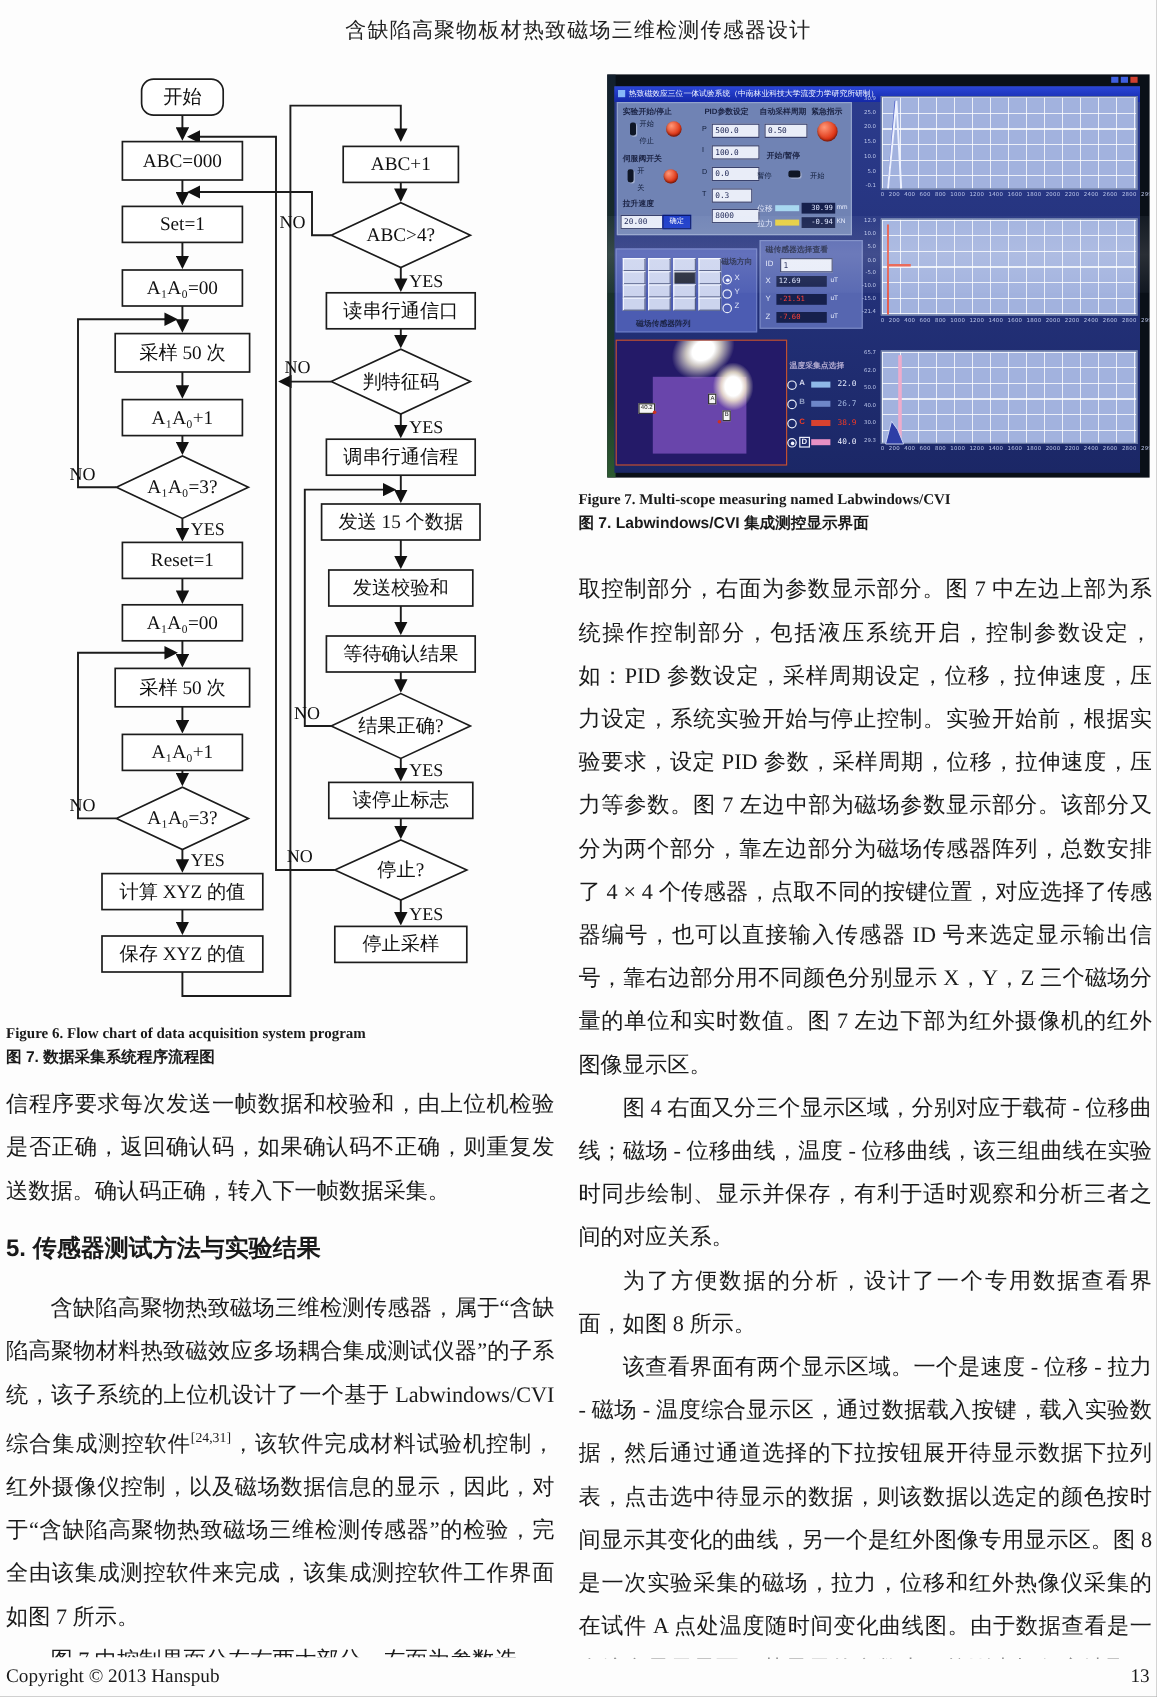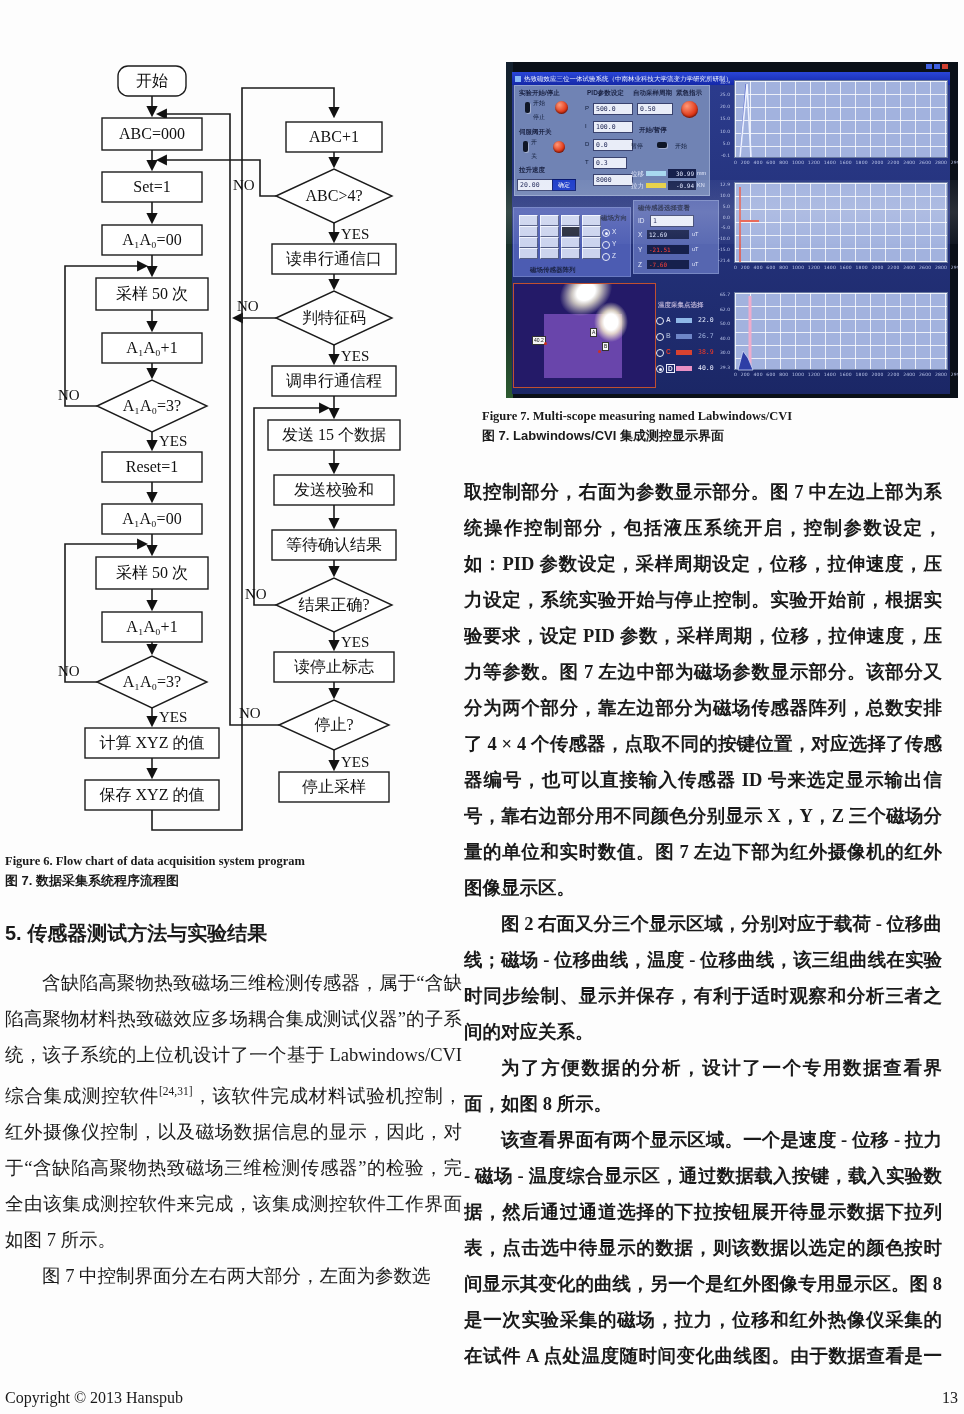--- a/index.html
+++ b/index.html
@@ -80,20 +80,21 @@
   .glare{position:absolute;left:0;top:118px;width:452px;height:64px;pointer-events:none;
       background:linear-gradient(rgba(210,225,255,.05),rgba(255,255,255,.13),rgba(200,215,255,.04));}
   .edgeL{position:absolute;left:0;top:0;width:7px;height:336px;pointer-events:none;
       background:linear-gradient(#13202e,#1d3a2a 80%,#2c5a30);}
 </style>
 </head>
 <body>
 
 <div class="page">
 
+  <div class="doc-title">含缺陷高聚物板材热致磁场三维检测传感器设计</div>
 
   <svg class="fig6-svg" width="460" height="788" viewBox="0 0 460 788">
     <defs>
       <marker id="arr" viewBox="0 0 10 10" refX="8" refY="5" markerWidth="7" markerHeight="7" orient="auto-start-reverse">
         <path d="M0,0 L10,5 L0,10 z" fill="#111"></path>
       </marker>
     </defs>
 
     <g>
       <path class="fc-line" d="M150,34 L150,53" marker-end="url(#arr)"></path>
@@ -257,20 +258,21 @@
       <text class="fc-lab" x="339" y="705">YES</text>
     </g>
   </svg>
 
   <div class="caption" style="left:5px;top:851px;width:457px;">
     <div class="cap-en">Figure 6. Flow chart of data acquisition system program</div>
     <div class="cap-zh">图 7.  数据采集系统程序流程图</div>
   </div>
 
   <div class="textcol" style="left:5px;top:903px;width:457px;height:478px;">
+    <p>信程序要求每次发送一帧数据和校验和，由上位机检验是否正确，返回确认码，如果确认码不正确，则重复发送数据。确认码正确，转入下一帧数据采集。</p>
     <p class="sec-head">5. 传感器测试方法与实验结果</p>
     <p class="indent"><span>含缺陷高聚物热致磁场三维检测传感器，属于“含缺陷高聚物材料热致磁效应多场耦合集成测试仪器”的子系统，该子系统的上位机设计了一个基于 Labwindows/CVI 综合集成测控软件</span><sup>[24,31]</sup><span>，该软件完成材料试验机控制，红外摄像仪控制，以及磁场数据信息的显示，因此，对于“含缺陷高聚物热致磁场三维检测传感器”的检验，完全由该集成测控软件来完成，该集成测控软件工作界面如图 7 所示。</span></p>
     <p class="indent">图 7 中控制界面分左右两大部分，左面为参数选</p>
   </div>
 
   <div class="fig7">
     <div class="edgeL"></div>
     <div class="f7-win"></div>
     <div class="f7-title"><span class="ticon"></span><span>热致磁效应三位一体试验系统（中南林业科技大学流变力学研究所研制）</span></div>
     <div class="winbtns">
@@ -461,23 +463,23 @@
     <div class="xt" style="left:228px;top:310px;">0 200 400 600 800 1000 1200 1400 1600 1800 2000 2200 2400 2600 2800 2999</div>
 
     <div class="glare"></div>
   </div>
 
   <div class="caption" style="left:482px;top:406px;width:478px;">
     <div class="cap-en">Figure 7. Multi-scope measuring named Labwindows/CVI</div>
     <div class="cap-zh">图 7. Labwindows/CVI 集成测控显示界面</div>
   </div>
 
-  <div class="textcol" style="left:464px;top:474px;width:478px;height:908px;font-weight:bold;">
+  <div class="textcol" style="left:482px;top:474px;width:478px;height:908px;">
     <p>取控制部分，右面为参数显示部分。图 7 中左边上部为系统操作控制部分，包括液压系统开启，控制参数设定，如：PID 参数设定，采样周期设定，位移，拉伸速度，压力设定，系统实验开始与停止控制。实验开始前，根据实验要求，设定 PID 参数，采样周期，位移，拉伸速度，压力等参数。图 7 左边中部为磁场参数显示部分。该部分又分为两个部分，靠左边部分为磁场传感器阵列，总数安排了 4 × 4 个传感器，点取不同的按键位置，对应选择了传感器编号，也可以直接输入传感器 ID 号来选定显示输出信号，靠右边部分用不同颜色分别显示 X，Y，Z 三个磁场分量的单位和实时数值。图 7 左边下部为红外摄像机的红外图像显示区。</p>
-    <p class="indent">图 2 右面又分三个显示区域，分别对应于载荷 - 位移曲线；磁场 - 位移曲线，温度 - 位移曲线，该三组曲线在实验时同步绘制、显示并保存，有利于适时观察和分析三者之间的对应关系。</p>
+    <p class="indent">图 4 右面又分三个显示区域，分别对应于载荷 - 位移曲线；磁场 - 位移曲线，温度 - 位移曲线，该三组曲线在实验时同步绘制、显示并保存，有利于适时观察和分析三者之间的对应关系。</p>
     <p class="indent">为了方便数据的分析，设计了一个专用数据查看界面，如图 8 所示。</p>
     <p class="indent">该查看界面有两个显示区域。一个是速度 - 位移 - 拉力 - 磁场 - 温度综合显示区，通过数据载入按键，载入实验数据，然后通过通道选择的下拉按钮展开待显示数据下拉列表，点击选中待显示的数据，则该数据以选定的颜色按时间显示其变化的曲线，另一个是红外图像专用显示区。图 8 是一次实验采集的磁场，拉力，位移和红外热像仪采集的在试件 A 点处温度随时间变化曲线图。由于数据查看是一个综合显示界面，其显示的参数由下拉列表框任意选取，所以，</p>
   </div>
 
   <div class="footer" style="left:5px;">Copyright © 2013 Hanspub</div>
   <div class="footer" style="right:6px;">13</div>
 
 </div>
 
 </body></html>

